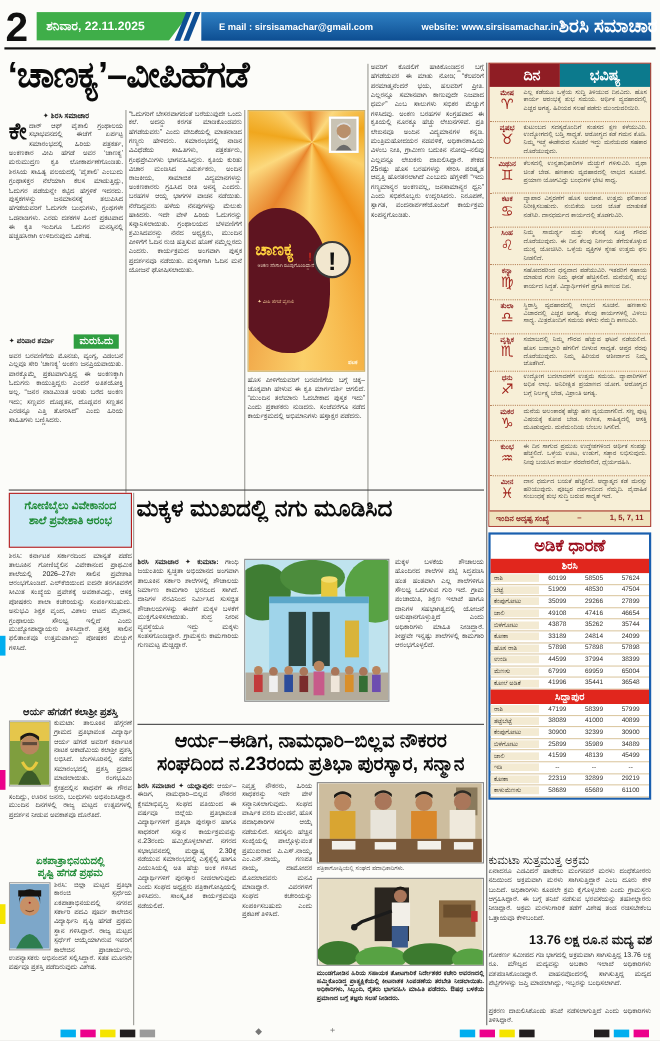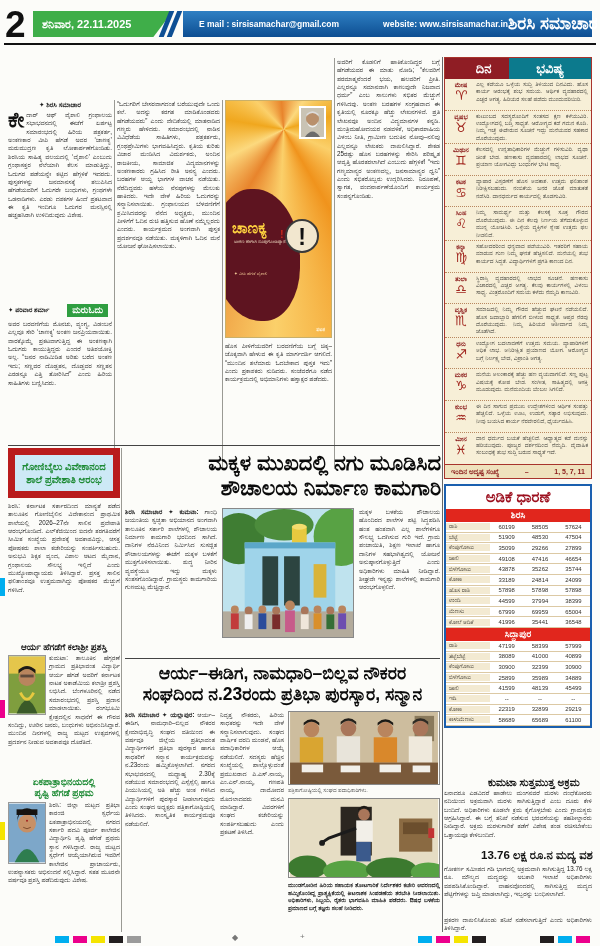--- a/index.html
+++ b/index.html
@@ -72,32 +72,32 @@
          height:13px;line-height:13px;}
   .a-row{display:flex;height:10.6px;border-bottom:1px solid #dcc9a4;font-size:5.9px;align-items:center;}
   .a-row .a-n{flex:0 0 44px;background:#f3ead2;padding-left:3px;color:#33302a;}
   .a-row .a-v{flex:1;text-align:center;color:#33302a;}
   
   .fp1{position:absolute;left:444px;top:734px;width:148px;height:37px;background:#1464b4;
        border-radius:3px;color:#fff;padding:3px 6px;}
   .fp1 .l{font-size:11px;font-weight:900;line-height:1.3;}
   .fp1 .ic{position:absolute;right:30px;top:13px;font-size:10px;letter-spacing:-1px;}
   .fp1 .dots{position:absolute;right:4px;top:20px;width:24px;border-bottom:2px dotted #cfe2f5;}
-  .sb-h1{position:absolute;left:444px;width:148px;font-size:10.5px;font-weight:700;color:#111;padding-left:44px;}
+  .sb-h1{position:absolute;left:444px;width:148px;font-size:10.5px;font-weight:400;color:#111;}
   .sb-h2{position:absolute;left:444px;width:148px;font-size:11.5px;font-weight:900;color:#111;margin-left:37px;}
   
   .school-box{position:absolute;left:8px;top:448px;width:112px;height:50px;background:#cde9f6;
-              border:7px solid #b91c1c;text-align:center;padding-top:6px;}
+              border:1px solid #b91c1c;text-align:center;padding-top:6px;}
   .school-box div{font-size:10px;font-weight:900;color:#1d8a34;line-height:1.25;}
   .mini-h{position:absolute;left:8px;width:112px;font-size:8.8px;font-weight:900;text-align:center;color:#111;}
   .mini-h.green{color:#1d8a34;font-size:9.3px;line-height:1.2;}
   .wrapbox{position:absolute;left:8px;width:112px;}
   .wrapbox svg{float:left;margin:1px 3px 1px 0;border:1px solid #999;}
   
-  .toilet-h{position:absolute;left:124px;top:451px;width:317px;text-align:right;
+  .toilet-h{position:absolute;left:124px;top:451px;width:317px;text-align:left;
             font-size:21px;font-weight:900;line-height:1.18;color:#0b0b0b;}
   .sangha-h{position:absolute;left:124px;top:663px;width:317px;text-align:center;
             font-size:17.5px;font-weight:900;line-height:1.2;color:#0b0b0b;}
   .dl{font-weight:bold;}
   .photo{border:1px solid #888;display:block;}
   .capt{font-size:5.8px;font-weight:bold;line-height:1.3;text-align:justify;color:#222;}
   .mcapt{font-size:5.6px;color:#444;}
   
   .pm{position:absolute;height:7px;}
   .pm div{display:inline-block;width:14px;height:7px;margin-right:4px;vertical-align:top;}
@@ -115,20 +115,21 @@
   <div class="dateband">ಶನಿವಾರ, 22.11.2025</div>
   <div class="slash" style="left:164px"></div>
   <div class="slash" style="left:172px"></div>
   <div class="blueband">
     <span class="bb-mail">E mail : sirsisamachar@gmail.com</span>
     <span class="bb-web">website: www.sirsisamachar.in</span>
     <span class="masthead">ಶಿರಸಿ ಸಮಾಚಾರ</span>
   </div>
   <div class="toprule"></div>
 
+  <div class="lead-h">‘ಚಾಣಕ್ಯ’–ವೀಪಿಹೆಗಡೆ</div>
   <div class="byline">✦ ಶಿರಸಿ ಸಮಾಚಾರ</div>
   <div class="bodytxt abs" style="left:8px;top:111px;width:104px;height:189px"><span class="dc">ಕೇ</span><span>ದಾರ್ ಆಫ್ ವೈಶಾಲಿ ಗ್ರಂಥಾಲಯ ಸಭಾಭವನದಲ್ಲಿ ಈಚೆಗೆ ಏರ್ಪಟ್ಟ ಸಮಾರಂಭದಲ್ಲಿ ಹಿರಿಯ ಪತ್ರಕರ್ತ, ಅಂಕಣಕಾರ ವೀಪಿ ಹೆಗಡೆ ಅವರ ‘ಚಾಣಕ್ಯ’ ಮರುಮುದ್ರಣ ಕೃತಿ ಲೋಕಾರ್ಪಣೆಗೊಂಡಿತು. ಶಿರಸಿಯ ಸಾಹಿತ್ಯ ವಲಯದಲ್ಲಿ ‘ವೈಶಾಲಿ’ ಎಂಬುದು ಗ್ರಂಥಾಸಕ್ತರ ನೆಲೆಯಾಗಿ ಕೆಲಸ ಮಾಡುತ್ತಿದ್ದು, ಓದುಗರ ಪಡೆಯನ್ನೇ ಕಟ್ಟಿದ ಹೆಗ್ಗಳಿಕೆ ಇದರದು. ಪುಸ್ತಕಗಳನ್ನು ಜನಮಾನಸಕ್ಕೆ ತಲುಪಿಸಿದ ಹೆಗಡೆಯವರಿಗೆ ಓದುಗರೇ ಬಂಧುಗಳು, ಗ್ರಂಥಗಳೇ ಒಡನಾಡಿಗಳು. ಎರಡು ದಶಕಗಳ ಹಿಂದೆ ಪ್ರಕಟವಾದ ಈ ಕೃತಿ ಇಂದಿಗೂ ಓದುಗರ ಮನಸ್ಸಿನಲ್ಲಿ ಹಚ್ಚಹಸಿರಾಗಿ ಉಳಿದಿರುವುದು ವಿಶೇಷ.</span></div>
   <div class="reread">
     <span class="auth">✦ ಪರಿವಾರ ಶರ್ಮಾ</span>
     <span class="tag">ಮರುಓದು</span>
   </div>
   <div class="bodytxt abs" style="left:8px;top:320px;width:104px;height:149px">ಅವರ ಬರವಣಿಗೆಯ ಮೊನಚು, ವ್ಯಂಗ್ಯ, ವಿಡಂಬನೆ ಎಲ್ಲವೂ ಸೇರಿ ‘ಚಾಣಕ್ಯ’ ಅಂಕಣ ಜನಪ್ರಿಯವಾಯಿತು. ವಾರಕ್ಕೊಮ್ಮೆ ಪ್ರಕಟವಾಗುತ್ತಿದ್ದ ಈ ಅಂಕಣಕ್ಕಾಗಿ ಓದುಗರು ಕಾಯುತ್ತಿದ್ದರು ಎಂದರೆ ಅತಿಶಯೋಕ್ತಿ ಅಲ್ಲ. “ಜನರ ನಾಡಿಮಿಡಿತ ಅರಿತು ಬರೆದ ಅಂಕಣ ಇದು; ಸಣ್ಣವರ ದೊಡ್ಡತನ, ದೊಡ್ಡವರ ಸಣ್ಣತನ ಎರಡನ್ನೂ ಎತ್ತಿ ತೋರಿಸಿದೆ” ಎಂದು ಹಿರಿಯ ಸಾಹಿತಿಗಳು ಬಣ್ಣಿಸಿದರು.</div>
   <div class="bodytxt abs" style="left:117px;top:100px;width:103px;height:369px">“ಓದುಗರಿಗೆ ಬೇಸರವಾಗದಂತೆ ಬರೆಯುವುದೇ ಒಂದು ಕಲೆ. ಅದನ್ನು ಕರಗತ ಮಾಡಿಕೊಂಡವರು ಹೆಗಡೆಯವರು” ಎಂದು ವೇದಿಕೆಯಲ್ಲಿ ಮಾತನಾಡಿದ ಗಣ್ಯರು ಹೇಳಿದರು. ಸಮಾರಂಭದಲ್ಲಿ ನಾಡಿನ ವಿವಿಧೆಡೆಯ ಸಾಹಿತಿಗಳು, ಪತ್ರಕರ್ತರು, ಗ್ರಂಥಪ್ರೇಮಿಗಳು ಭಾಗವಹಿಸಿದ್ದರು. ಕೃತಿಯ ಕುರಿತು ವಿಚಾರ ಮಂಡಿಸಿದ ವಿಮರ್ಶಕರು, ಅಂದಿನ ರಾಜಕೀಯ, ಸಾಮಾಜಿಕ ವಿದ್ಯಮಾನಗಳನ್ನು ಅಂಕಣಕಾರರು ಗ್ರಹಿಸಿದ ರೀತಿ ಅನನ್ಯ ಎಂದರು. ಬರಹಗಳ ಆಯ್ದ ಭಾಗಗಳ ವಾಚನ ನಡೆಯಿತು. ನೆರೆದಿದ್ದವರು ಹಳೆಯ ನೆನಪುಗಳನ್ನು ಮೆಲುಕು ಹಾಕಿದರು. ಇದೇ ವೇಳೆ ಹಿರಿಯ ಓದುಗರನ್ನು ಸನ್ಮಾನಿಸಲಾಯಿತು. ಗ್ರಂಥಾಲಯದ ಬೆಳವಣಿಗೆಗೆ ಶ್ರಮಿಸಿದವರನ್ನು ನೆನೆದ ಅಧ್ಯಕ್ಷರು, ಮುಂದಿನ ಪೀಳಿಗೆಗೆ ಓದಿನ ರುಚಿ ಹತ್ತಿಸುವ ಹೊಣೆ ನಮ್ಮೆಲ್ಲರದು ಎಂದರು. ಕಾರ್ಯಕ್ರಮದ ಅಂಗವಾಗಿ ಪುಸ್ತಕ ಪ್ರದರ್ಶನವೂ ನಡೆಯಿತು. ಮಕ್ಕಳಿಗಾಗಿ ಓದಿನ ಮನೆ ಯೋಜನೆ ಘೋಷಿಸಲಾಯಿತು.</div>
   <div class="bodytxt abs" style="left:225px;top:342px;width:107px;height:127px">ಹೊಸ ಪೀಳಿಗೆಯವರಿಗೆ ಬರವಣಿಗೆಯ ಬಗ್ಗೆ ಚಿಕ್ಕ–ಚೊಕ್ಕವಾಗಿ ಹೇಳುವ ಈ ಕೃತಿ ಮಾರ್ಗದರ್ಶಿ ಆಗಲಿದೆ. “ಮುಂದಿನ ತಲೆಮಾರು ಓದಬೇಕಾದ ಪುಸ್ತಕ ಇದು” ಎಂದು ಪ್ರಕಾಶಕರು ನುಡಿದರು. ಸಂಜೆವರೆಗೂ ನಡೆದ ಕಾರ್ಯಕ್ರಮದಲ್ಲಿ ಅಭಿಮಾನಿಗಳು ಹಸ್ತಾಕ್ಷರ ಪಡೆದರು.</div>
   <div class="bodytxt abs" style="left:337px;top:58px;width:103px;height:411px">ಅವರಿಗೆ ಕೊಡಲಿಗೆ ಹಾಕಿಕೊಂಡಿದ್ದರ ಬಗ್ಗೆ ಹೆಗಡೆಯವರ ಈ ಮಾತು ನೋಡಿ; “ಕೆಲವರಿಗೆ ಪರಮಾತ್ಮನೆಂದರೆ ಭಯ, ಹಲವರಿಗೆ ಪ್ರೀತಿ. ಎಲ್ಲರನ್ನೂ ಸಮಾನವಾಗಿ ಕಾಣುವುದೇ ನಿಜವಾದ ಧರ್ಮ” ಎಂಬ ಸಾಲುಗಳು ಸಭಿಕರ ಮೆಚ್ಚುಗೆ ಗಳಿಸಿದವು. ಅಂಕಣ ಬರಹಗಳ ಸಂಗ್ರಹವಾದ ಈ ಕೃತಿಯಲ್ಲಿ ನೂರಕ್ಕೂ ಹೆಚ್ಚು ಲೇಖನಗಳಿವೆ. ಪ್ರತಿ ಲೇಖನವೂ ಅಂದಿನ ವಿದ್ಯಮಾನಗಳ ಕನ್ನಡಿ. ಮಂತ್ರಿಮಹೋದಯರ ನಡವಳಿಕೆ, ಅಧಿಕಾರಶಾಹಿಯ ವಿಳಂಬ ನೀತಿ, ಗ್ರಾಮೀಣ ಬದುಕಿನ ನೋವು–ನಲಿವು ಎಲ್ಲವನ್ನೂ ಲೇಖಕರು ದಾಖಲಿಸಿದ್ದಾರೆ. ಶೇಕಡ 25ರಷ್ಟು ಹೊಸ ಬರಹಗಳನ್ನು ಸೇರಿಸಿ ಪರಿಷ್ಕೃತ ಆವೃತ್ತಿ ಹೊರತರಲಾಗಿದೆ ಎಂಬುದು ಹೆಗ್ಗಳಿಕೆ! “ಇದು ಗಣ್ಯಮಾನ್ಯರ ಅಂಕಣವಲ್ಲ, ಜನಸಾಮಾನ್ಯರ ಧ್ವನಿ” ಎಂದು ಸಭಿಕರೊಬ್ಬರು ಉದ್ಗರಿಸಿದರು. ನಿರೂಪಣೆ, ಸ್ವಾಗತ, ವಂದನಾರ್ಪಣೆಯೊಂದಿಗೆ ಕಾರ್ಯಕ್ರಮ ಸಂಪನ್ನಗೊಂಡಿತು.</div>
@@ -416,21 +417,20 @@
       <rect x="8" y="6" width="22" height="6" fill="#161310"></rect>
       <circle cx="19" cy="18" r="1" fill="#a01b1b"></circle>
       <path d="M6 62 Q19 34 32 62 Z" fill="#2e7d4f"></path>
       <path d="M15 25 Q19 28 23 25" stroke="#7c4a2c" stroke-width="1" fill="none"></path>
     </svg>
     <span>ಶಿರಸಿ: ಜಿಲ್ಲಾ ಮಟ್ಟದ ಪ್ರತಿಭಾ ಕಾರಂಜಿ ಸ್ಪರ್ಧೆಯ ಏಕಪಾತ್ರಾಭಿನಯದಲ್ಲಿ ನಗರದ ಸರ್ಕಾರಿ ಪದವಿ ಪೂರ್ವ ಕಾಲೇಜಿನ ವಿದ್ಯಾರ್ಥಿನಿ ಪೃಷ್ಟಿ ಹೆಗಡೆ ಪ್ರಥಮ ಸ್ಥಾನ ಗಳಿಸಿದ್ದಾರೆ. ರಾಜ್ಯ ಮಟ್ಟದ ಸ್ಪರ್ಧೆಗೆ ಆಯ್ಕೆಯಾಗಿರುವ ಇವರಿಗೆ ಕಾಲೇಜಿನ ಪ್ರಾಚಾರ್ಯರು, ಉಪನ್ಯಾಸಕರು ಅಭಿನಂದನೆ ಸಲ್ಲಿಸಿದ್ದಾರೆ. ಸತತ ಮೂರನೇ ವರ್ಷವೂ ಪ್ರಶಸ್ತಿ ಪಡೆದಿರುವುದು ವಿಶೇಷ.</span>
   </div>
 
   <div class="toilet-h">
     <div>ಮಕ್ಕಳ ಮುಖದಲ್ಲಿ ನಗು ಮೂಡಿಸಿದ</div>
-    <div>ಶೌಚಾಲಯ ನಿರ್ಮಾಣ ಕಾಮಗಾರಿ</div>
   </div>
   <div class="bodytxt abs" style="left:125px;top:508px;width:92px;height:146px"><b class="dl">ಶಿರಸಿ ಸಮಾಚಾರ ✦ ಕುಮಟಾ: </b><span>ಗಾಂಧಿ ಜಯಂತಿಯ ಸ್ವಚ್ಛತಾ ಅಭಿಯಾನದ ಅಂಗವಾಗಿ ತಾಲೂಕಿನ ಸರ್ಕಾರಿ ಶಾಲೆಗಳಲ್ಲಿ ಶೌಚಾಲಯ ನಿರ್ಮಾಣ ಕಾಮಗಾರಿ ಭರದಿಂದ ಸಾಗಿದೆ. ದಾನಿಗಳ ನೆರವಿನಿಂದ ನಿರ್ಮಿಸಿದ ಸುಸಜ್ಜಿತ ಶೌಚಾಲಯಗಳನ್ನು ಈಚೆಗೆ ಮಕ್ಕಳ ಬಳಕೆಗೆ ಮುಕ್ತಗೊಳಿಸಲಾಯಿತು. ಶುದ್ಧ ನೀರಿನ ವ್ಯವಸ್ಥೆಯೂ ಇದ್ದು ಮಕ್ಕಳು ಸಂತಸಗೊಂಡಿದ್ದಾರೆ. ಗ್ರಾಮಸ್ಥರು ಕಾಮಗಾರಿಯ ಗುಣಮಟ್ಟ ಮೆಚ್ಚಿದ್ದಾರೆ.</span></div>
   <svg class="photo abs" style="left:222px;top:508px" width="132" height="130" viewBox="0 0 132 130">
     <rect width="132" height="130" fill="#bfe3ee"></rect>
     <ellipse cx="16" cy="30" rx="26" ry="26" fill="#3f7d33"></ellipse>
     <ellipse cx="120" cy="28" rx="28" ry="30" fill="#58a244"></ellipse>
     <ellipse cx="62" cy="16" rx="30" ry="16" fill="#4c8c3c"></ellipse>
     <rect x="70" y="18" width="15" height="18" fill="#e8c93f"></rect>
     <ellipse cx="77.5" cy="18" rx="7.5" ry="3" fill="#f3dd6e"></ellipse>
     <rect x="22" y="34" width="92" height="72" fill="#9fd4ea"></rect>

